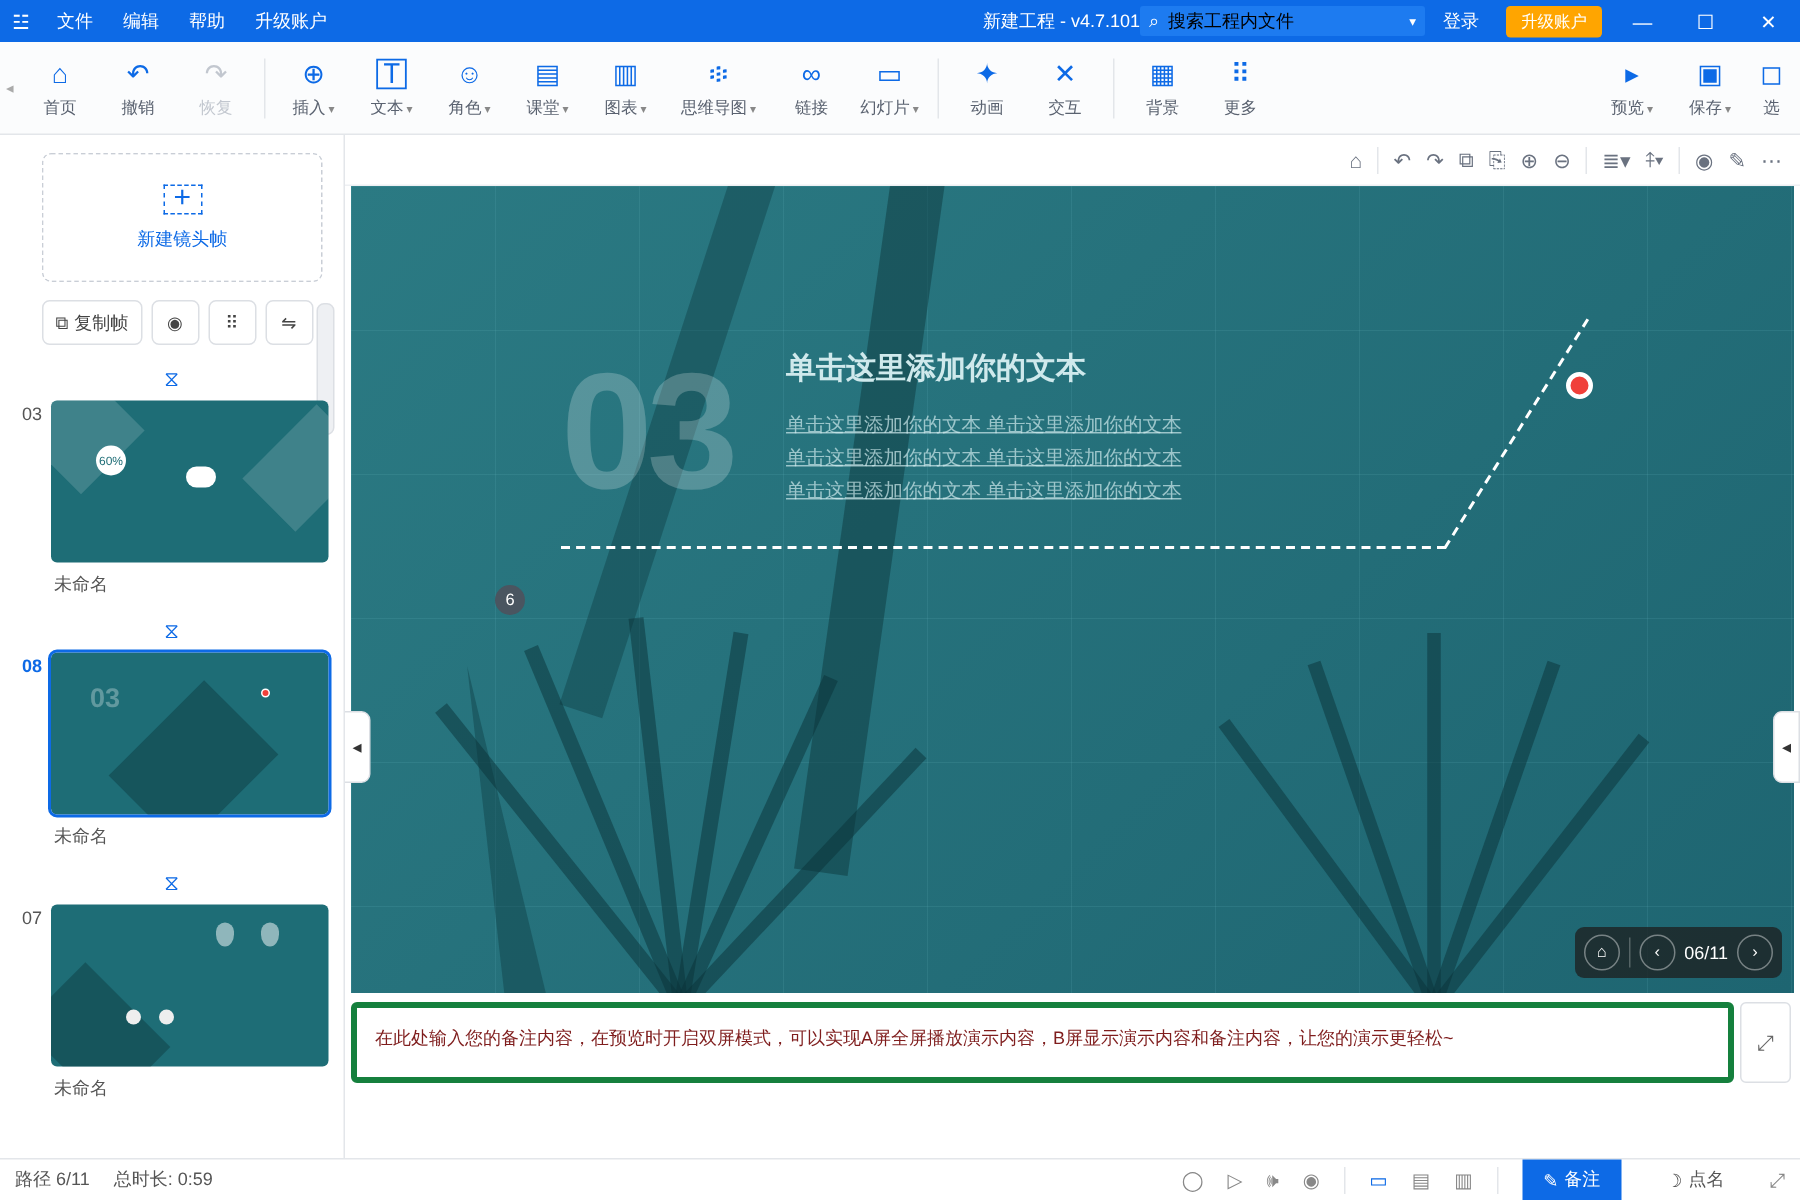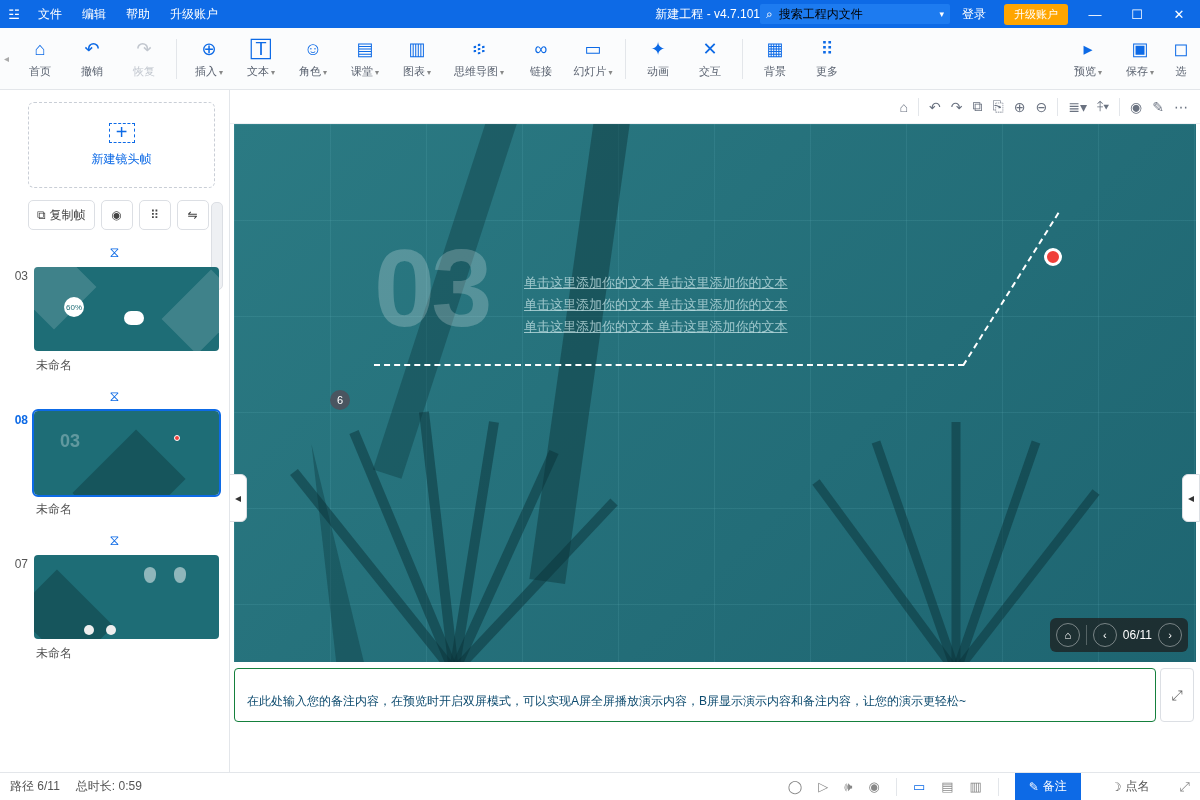--- a/index.html
+++ b/index.html
@@ -28,21 +28,21 @@
 .scrollhandle { width: 12px; height: 88px; background: #eef0f3; border: 1px solid #dcdfe4; border-radius: 5px; position: absolute; right: 6px; top: 112px; }
 .actionbar { display: flex; gap: 6px; padding: 4px 14px 8px 28px; }
 .actionbar .abtn { border: 1px solid #dcdfe4; border-radius: 5px; height: 30px; display: flex; align-items: center; justify-content: center; font-size: 12px; color: #444; padding: 0 8px; gap: 4px; cursor: pointer; }
 .actionbar .abtn.icononly { width: 32px; padding: 0; }
 .thumblist { flex: 1; overflow: hidden; padding-top: 4px; }
 .divider-icon { text-align: center; color: #0d6ae6; font-size: 14px; padding: 2px 0; }
 .thumb-item { display: flex; padding: 4px 10px 4px 6px; gap: 6px; }
 .thumb-item .num { width: 22px; font-size: 12px; color: #555; padding-top: 2px; text-align: right; }
 .thumb-item .num.active { color: #0d6ae6; font-weight: bold; }
 .thumb-item .card { flex: 1; }
-.thumb-item .thumbimg { height: 84px; border-radius: 4px; background: #1e6d76; position: relative; overflow: hidden; padding-left: 34px; }
+.thumb-item .thumbimg { height: 108px; border-radius: 4px; background: #1e6d76; position: relative; overflow: hidden; padding-left: 34px; }
 .thumb-item.active .thumbimg { outline: 2px solid #0d6ae6; }
 .thumb-item .caption { font-size: 12px; color: #555; padding: 6px 2px 8px; }
 .thumbimg .leaf { position: absolute; background: rgba(255,255,255,0.15); transform: rotate(45deg); }
 .rightpane { flex: 1; display: flex; flex-direction: column; min-width: 0; position: relative; }
 .canvas-toolbar { height: 34px; display: flex; align-items: center; justify-content: flex-end; gap: 10px; padding: 0 12px; border-bottom: 1px solid #eef0f3; font-size: 14px; color: #6a7280; }
 .canvas-toolbar .csep { width: 1px; height: 18px; background: #e3e6ea; }
 .canvas-toolbar span { cursor: pointer; }
 .canvas-area { flex: 1; background: #fff; padding: 0 0 0 0; position: relative; overflow: hidden; }
 .slide { position: absolute; left: 4px; top: 0; right: 4px; bottom: 110px; background: linear-gradient(135deg, #2b7a83 0%, #1e6571 100%); overflow: hidden; }
 .slide::before { content: ""; position: absolute; inset: 0; background-image: linear-gradient(rgba(120,200,210,0.12) 1px, transparent 1px), linear-gradient(90deg, rgba(120,200,210,0.12) 1px, transparent 1px); background-size: 96px 96px; }
@@ -53,21 +53,21 @@
 .slide .dashline { position: absolute; left: 140px; top: 240px; width: 590px; border-top: 2px dashed #fff; }
 .slide .dashdiag { position: absolute; left: 730px; top: 128px; width: 140px; height: 114px; }
 .slide .dashdiag::after { content: ""; position: absolute; left: 0; bottom: 0; width: 180px; border-top: 2px dashed #fff; transform: rotate(-58deg); transform-origin: left bottom; }
 .slide .reddot { position: absolute; left: 810px; top: 124px; width: 18px; height: 18px; border: 3px solid #fff; background: #f0403a; border-radius: 50%; }
 .slide .badge { position: absolute; left: 96px; top: 266px; background: #4a5560; color: #fff; font-size: 11px; width: 20px; height: 20px; border-radius: 10px; display: flex; align-items: center; justify-content: center; }
 .collapse-handle { position: absolute; left: -1px; top: 350px; width: 18px; height: 48px; background: #fff; border: 1px solid #dcdfe4; border-radius: 0 6px 6px 0; display: flex; align-items: center; justify-content: center; font-size: 12px; color: #333; cursor: pointer; }
 .collapse-handle.right { left: auto; right: 0; border-radius: 6px 0 0 6px; }
 .slide-nav { position: absolute; right: 12px; bottom: 120px; height: 34px; background: rgba(30,30,30,0.75); border-radius: 6px; display: flex; align-items: center; color: #fff; font-size: 12px; padding: 0 6px; gap: 6px; }
 .slide-nav .circ { width: 24px; height: 24px; border: 1px solid rgba(255,255,255,0.4); border-radius: 50%; display: flex; align-items: center; justify-content: center; cursor: pointer; font-size: 11px; }
 .slide-nav .vsep { width: 1px; height: 20px; background: rgba(255,255,255,0.25); }
-.notesbar { position: absolute; left: 4px; right: 44px; bottom: 50px; height: 54px; border: 1px solid #15803d; border-radius: 4px; padding: 24px 12px; font-size: 12px; color: #0c4a6e; background: #fff; }
+.notesbar { position: absolute; left: 4px; right: 44px; bottom: 50px; height: 54px; border: 4px solid #15803d; border-radius: 4px; padding: 12px 12px; font-size: 12px; color: #7f1d1d; background: #fff; }
 .expandbtn { position: absolute; right: 6px; bottom: 50px; width: 34px; height: 54px; border: 1px solid #dcdfe4; border-radius: 4px; display: flex; align-items: center; justify-content: center; font-size: 14px; color: #666; cursor: pointer; }
 .bottombar { height: 28px; border-top: 1px solid #e3e6ea; display: flex; align-items: center; font-size: 12px; color: #555; padding: 0 10px; gap: 16px; }
 .bottombar .flex-gap { flex: 1; }
 .bottombar .tab { padding: 0 14px; height: 27px; display: flex; align-items: center; gap: 4px; cursor: pointer; }
 .bottombar .tab.active { background: #0d6ae6; color: #fff; }
 .bottombar .icn { font-size: 13px; }
 svg { display: block; }
 </style>
 </head>
 <body>
@@ -276,20 +276,21 @@
             <g stroke="rgba(10,50,55,0.5)" stroke-width="9" fill="none">
               <path d="M200 260 L60 70"></path>
               <path d="M200 260 L120 30"></path>
               <path d="M200 260 L200 10"></path>
               <path d="M200 260 L280 30"></path>
               <path d="M200 260 L340 80"></path>
             </g>
           </svg>
 
         <div class="bignum">03</div>
+        <div class="htitle">单击这里添加你的文本</div>
         <div class="bodytext">
           <div>单击这里添加你的文本 单击这里添加你的文本</div>
           <div>单击这里添加你的文本 单击这里添加你的文本</div>
           <div>单击这里添加你的文本 单击这里添加你的文本</div>
         </div>
         <div class="dashline"></div>
         <div class="dashdiag"></div>
         <div class="reddot"></div>
         <div class="badge">6</div>
       </div>

